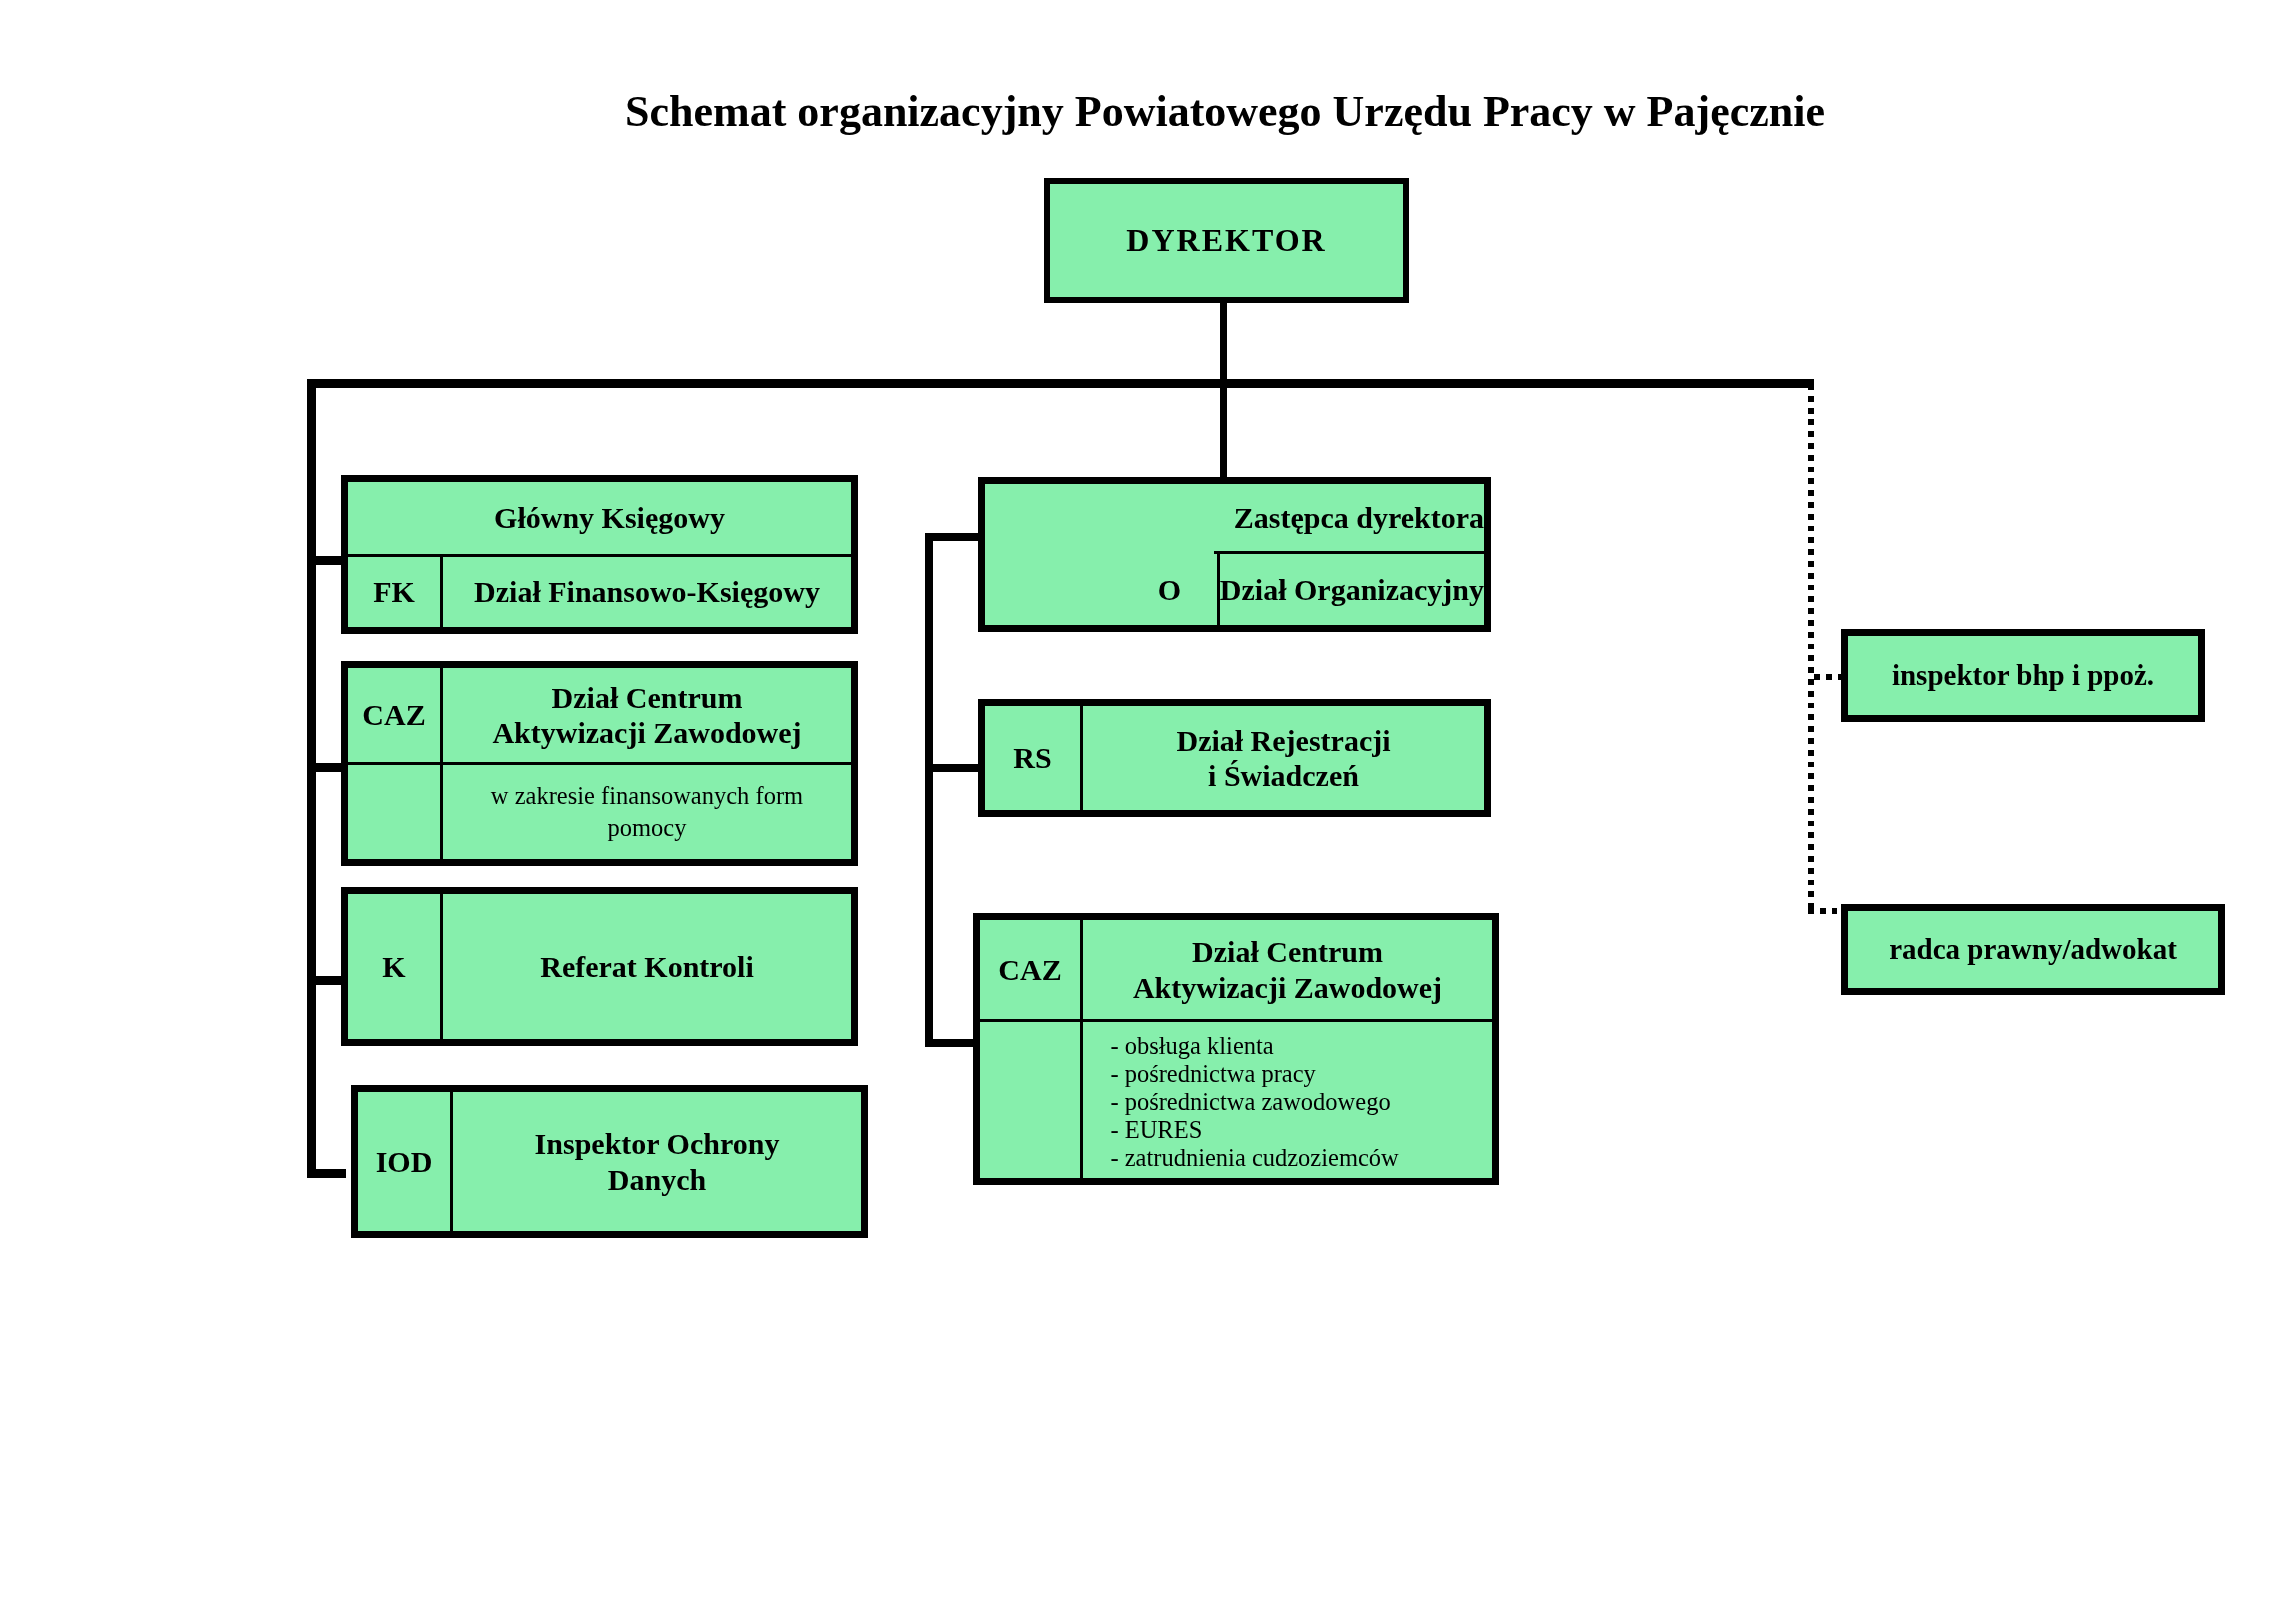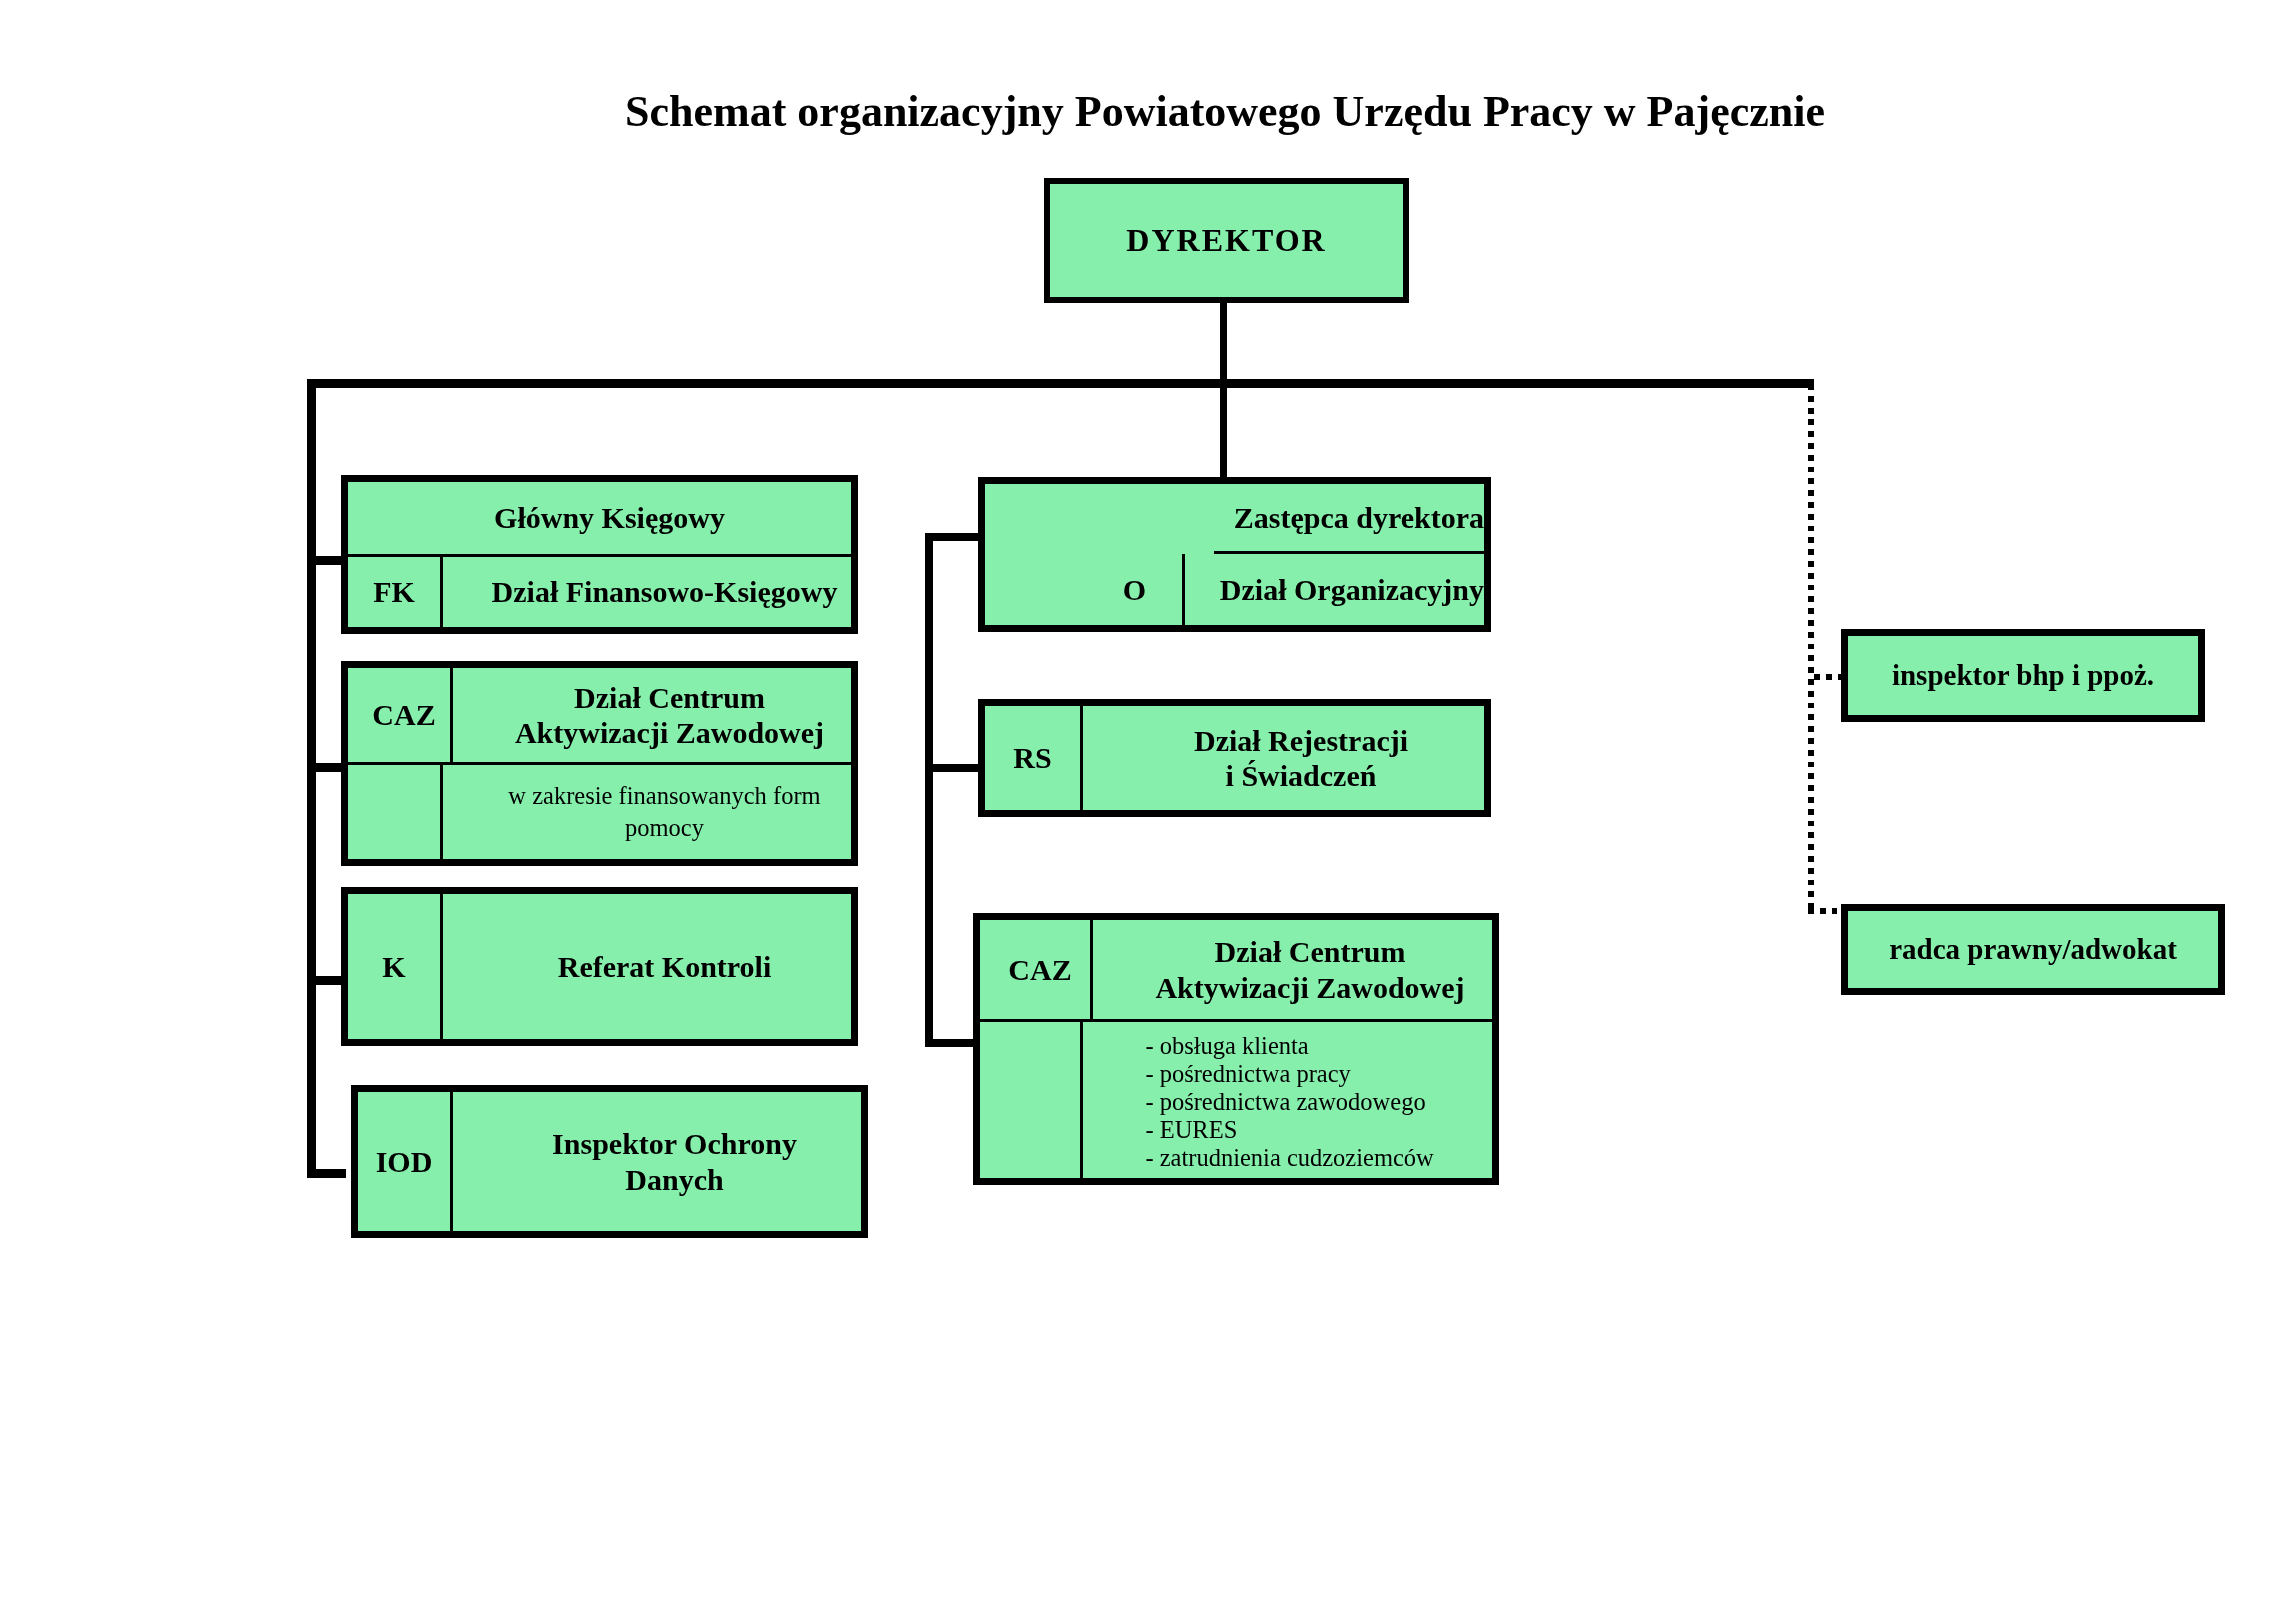--- a/index.html
+++ b/index.html
@@ -53,22 +53,22 @@
     flex: 0 0 auto;
     border-bottom: 3.9px solid #000000;
     display: flex;
     align-items: center;
     justify-content: center;
     font-size: 30px;
     font-weight: bold;
     text-align: center;
     padding-left: 20px;
   }
-  .row { display: flex; flex: 1 1 auto; min-height: 0; gap: 35px; }
-  .row.rb { flex: 0 0 auto; border-bottom: 3.9px solid #000000; padding-left: 10px; }
+  .row { display: flex; flex: 1 1 auto; min-height: 0; }
+  .row.rb { flex: 0 0 auto; border-bottom: 3.9px solid #000000; }
   .code {
     flex: 0 0 auto;
     border-right: 3.9px solid #000000;
     display: flex;
     align-items: center;
     justify-content: center;
     font-size: 30px;
     font-weight: bold;
   }
   .lbl {

